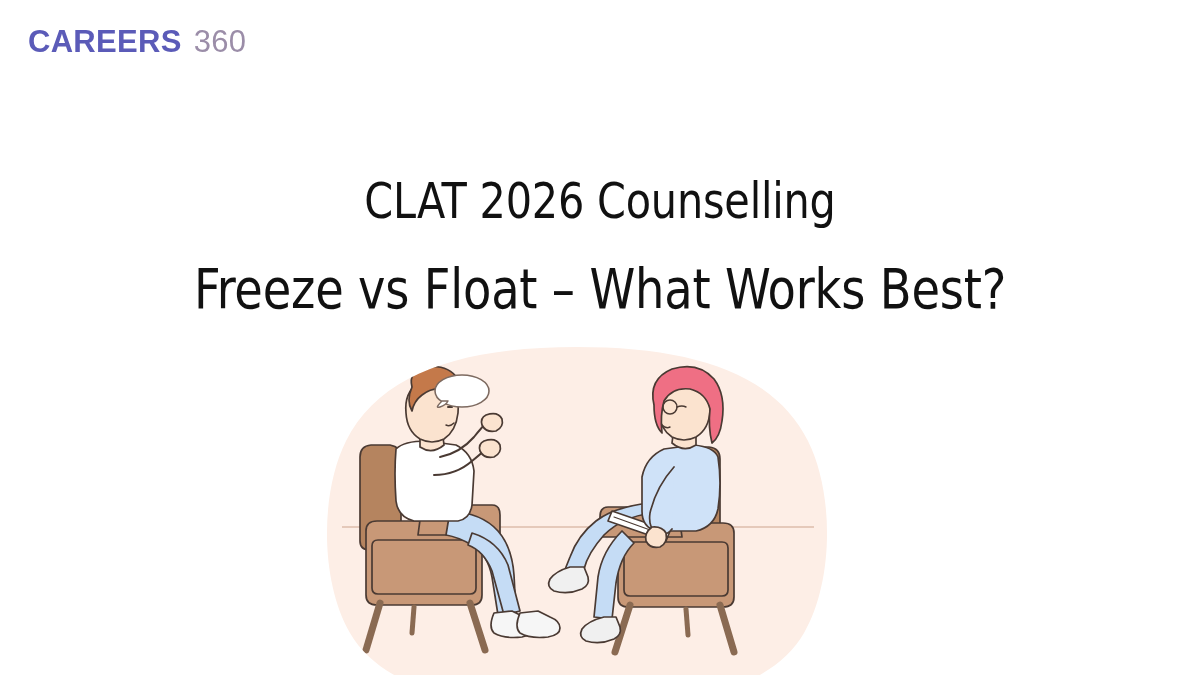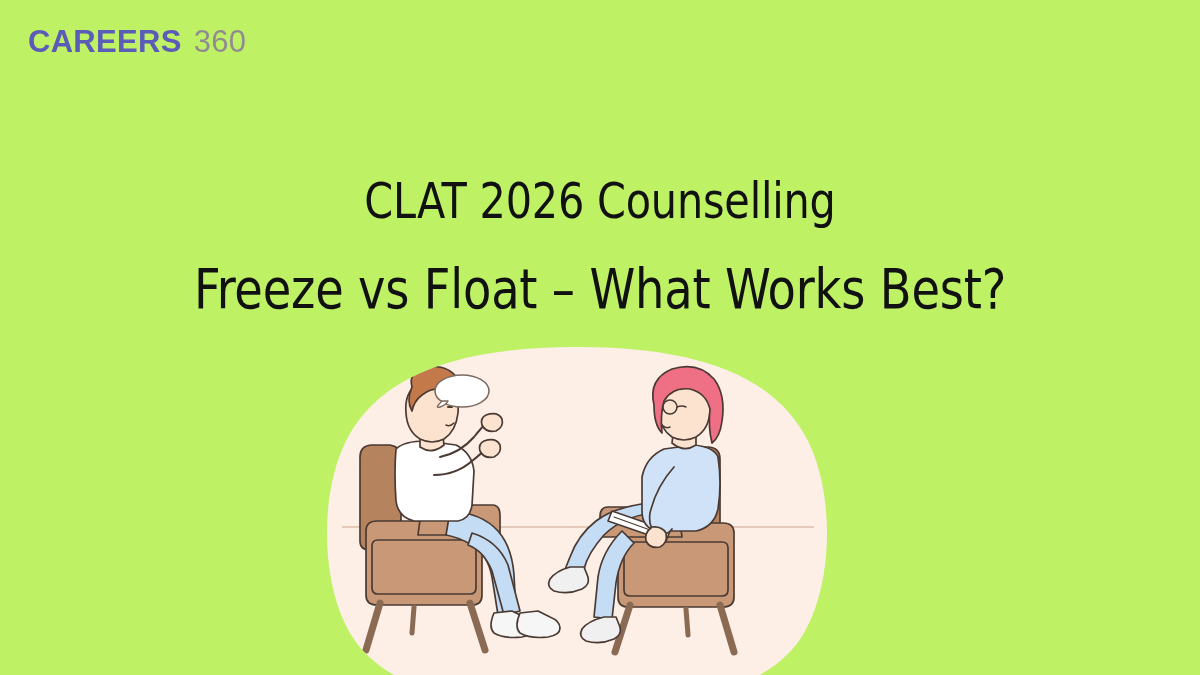--- a/index.html
+++ b/index.html
@@ -12,21 +12,21 @@
     height: 675px;
     overflow: hidden;
     font-family: "Liberation Sans", sans-serif;
     background: #9d8070;
   }
 
   #banner {
     position: relative;
     width: 1200px;
     height: 675px;
-    background: #bef264;
+    background: #ffffff;
     overflow: hidden;
   }
 
   
   #logo {
     position: absolute;
     left: 28px;
     top: 26px;
     display: flex;
     align-items: baseline;

